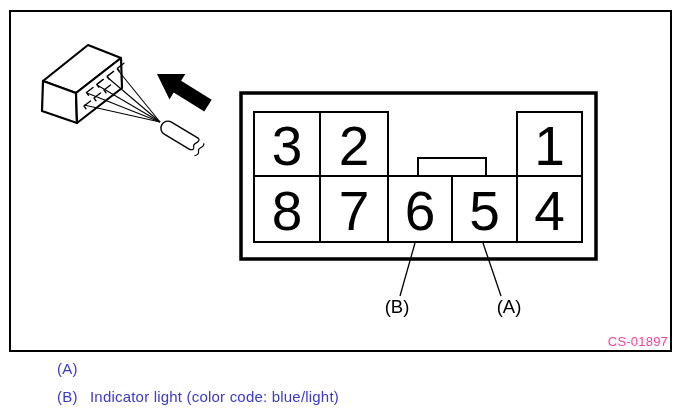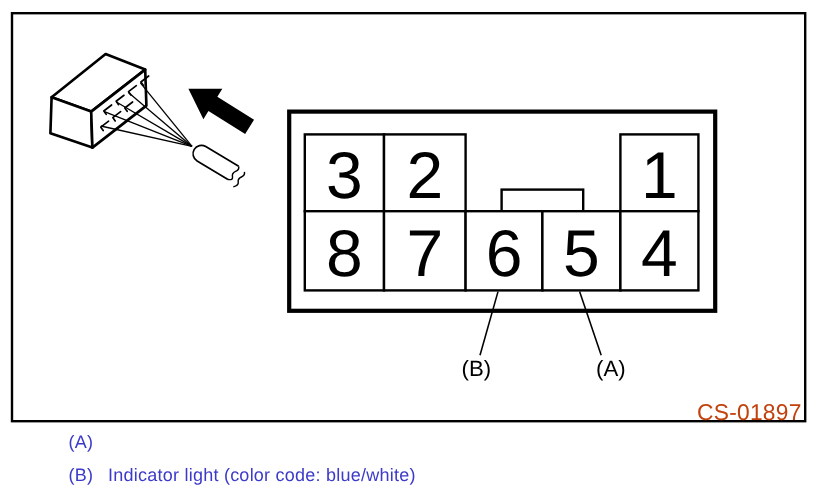--- a/index.html
+++ b/index.html
@@ -13,21 +13,21 @@
   }
   .illu{position:absolute;left:28px;top:33px;width:200px;height:138px;}
   .pinout{position:absolute;left:232px;top:85px;width:372px;height:235px;}
   .pin-num{
     font-family:"Liberation Sans",sans-serif;font-size:55px;fill:#000;
   }
   .callout{
     font-family:"Liberation Sans",sans-serif;font-size:18.5px;fill:#000;
   }
   .figure-code{
-    position:absolute;right:13px;top:334px;font-size:19px;color:#c2410c;
+    position:absolute;right:13px;top:334px;font-size:13px;color:#ec4899;
     letter-spacing:0.2px;
   }
   .legend{
     position:absolute;left:57px;top:360px;display:flex;flex-direction:column;gap:11px;
     color:#3c3ac8;font-size:15px;letter-spacing:0.2px;
   }
   .legend-row{display:flex;align-items:baseline;line-height:17px;}
   .legend-ref{display:inline-block;width:33px;flex:0 0 33px;}
   .legend-text{white-space:nowrap;}
 </style>
@@ -105,17 +105,17 @@
   </svg>
 
   <div class="figure-code">CS-01897</div>
 
   <div class="legend">
     <div class="legend-row">
       <span class="legend-ref">(A)</span>
     </div>
     <div class="legend-row">
       <span class="legend-ref">(B)</span>
-      <span class="legend-text">Indicator light (color code: blue/white)</span>
+      <span class="legend-text">Indicator light (color code: blue/light)</span>
     </div>
   </div>
 
 </div>
 
 </body></html>

